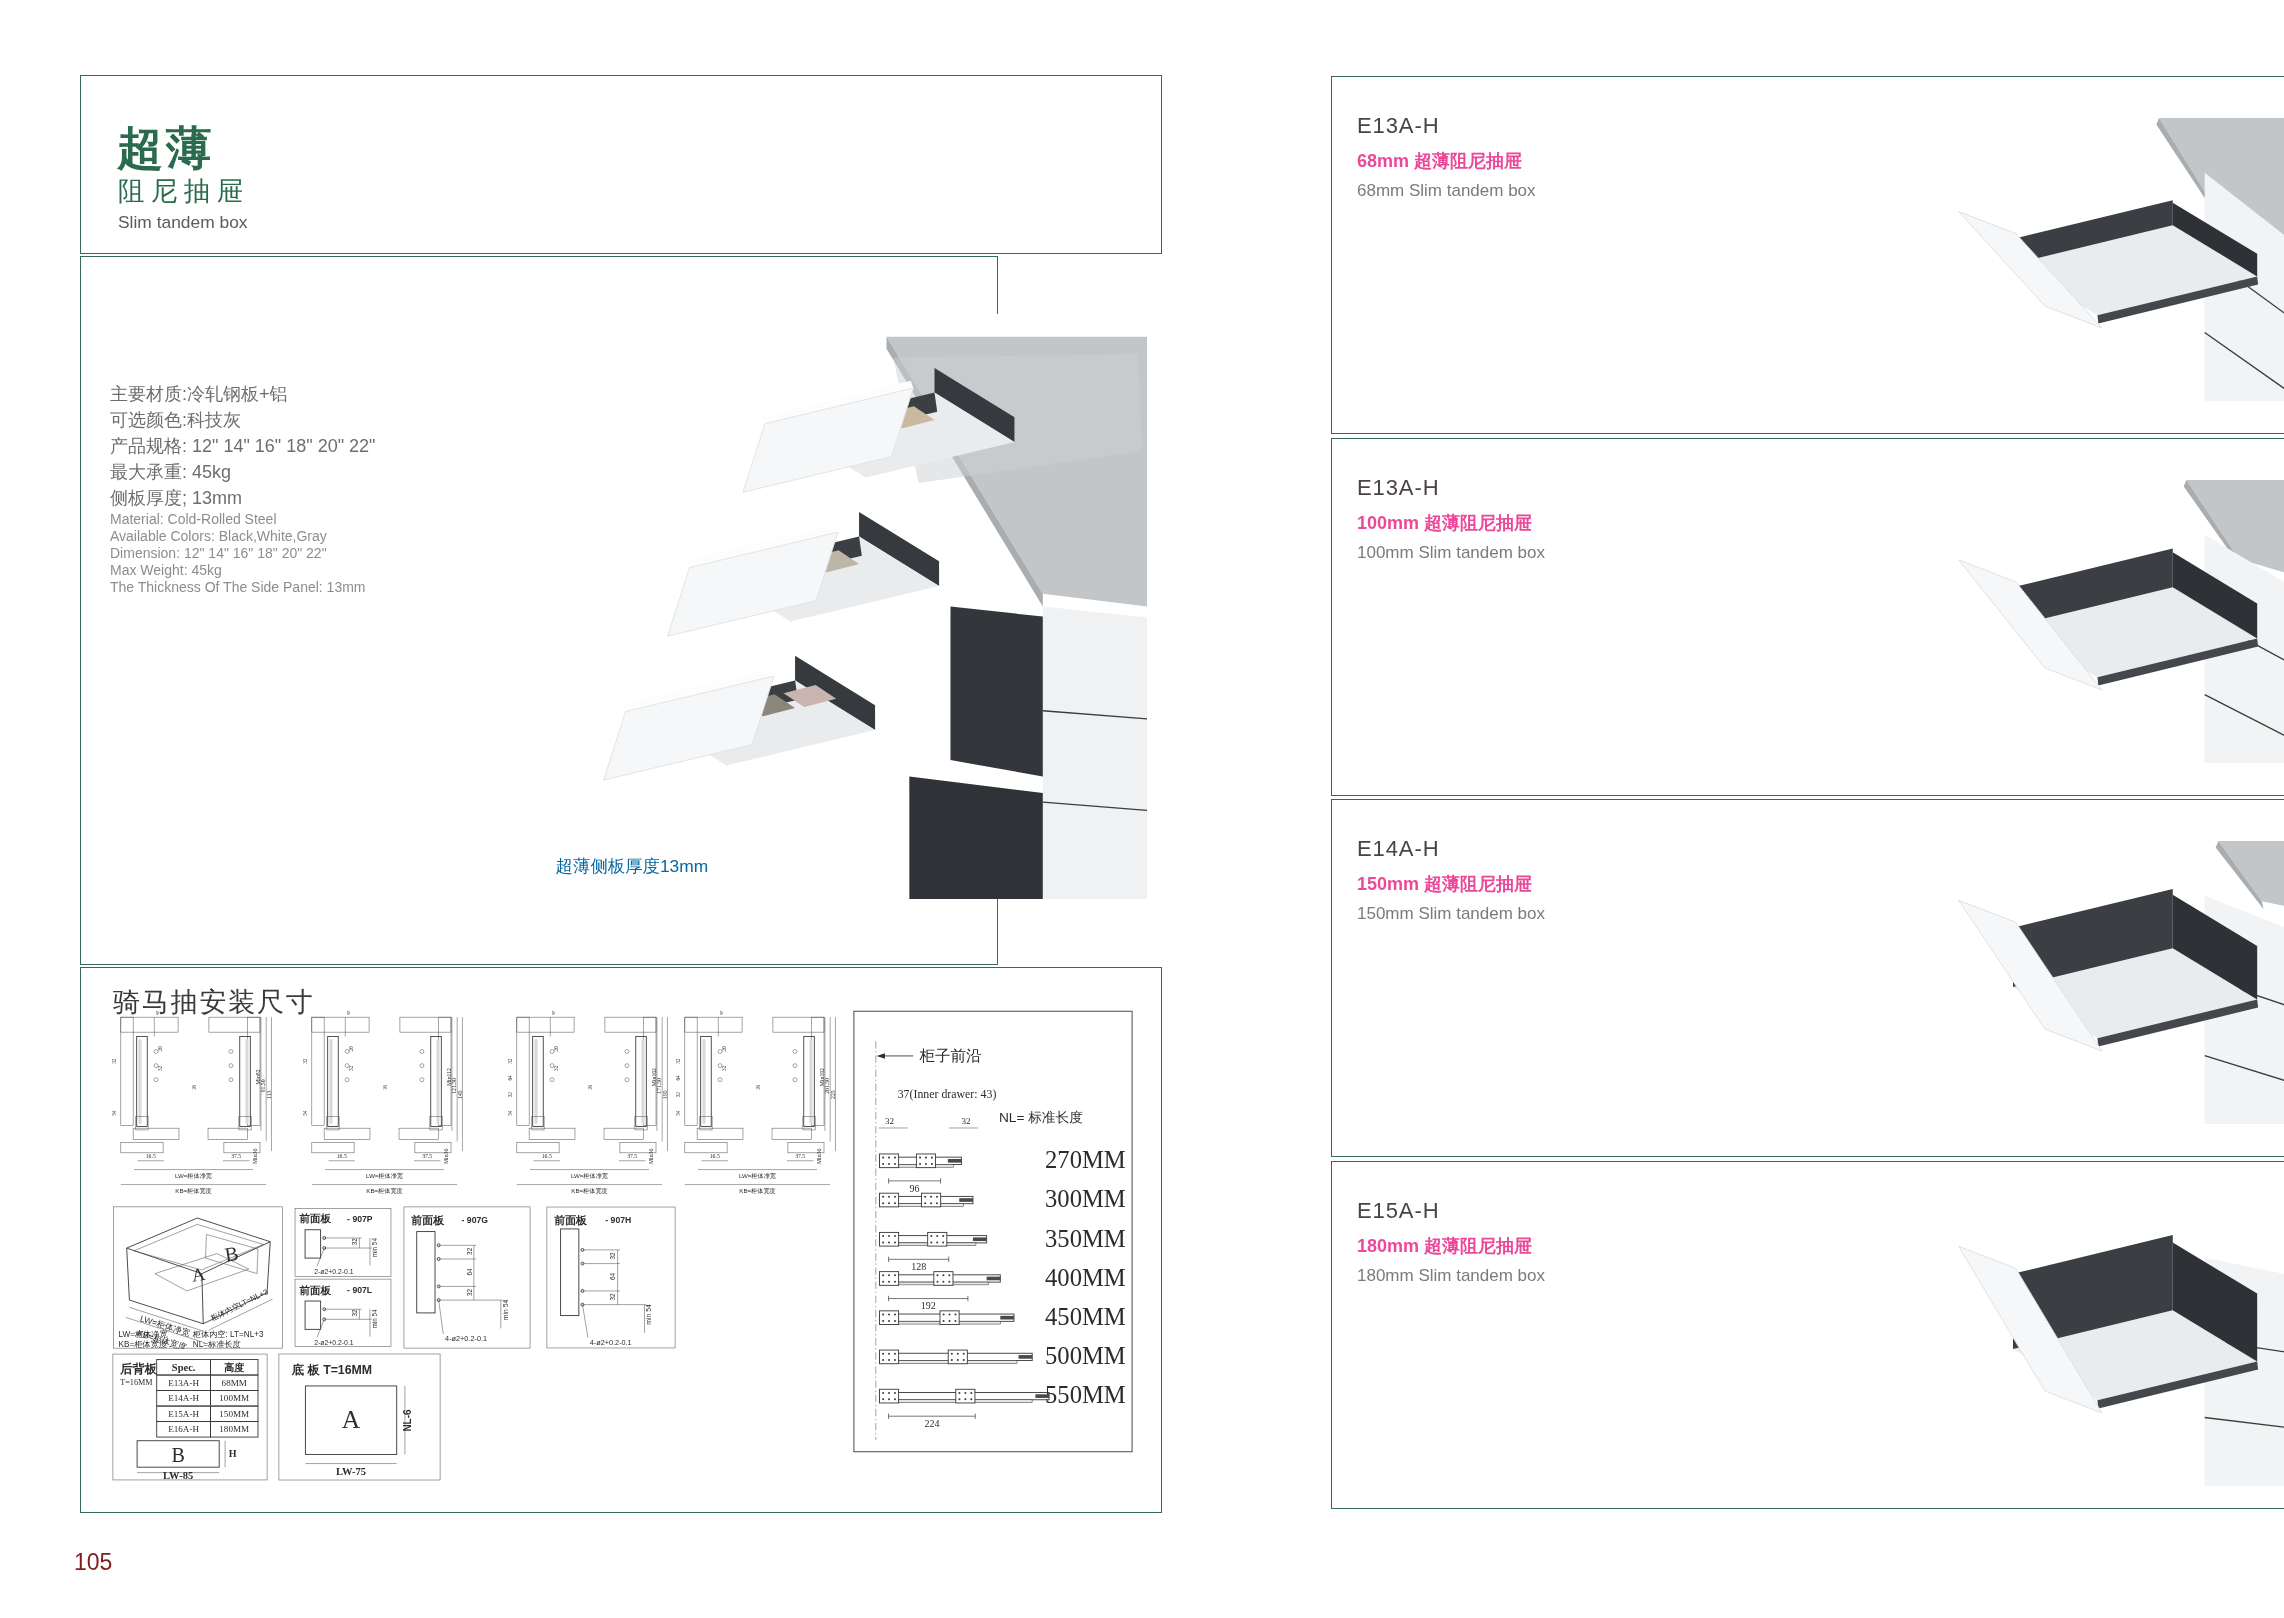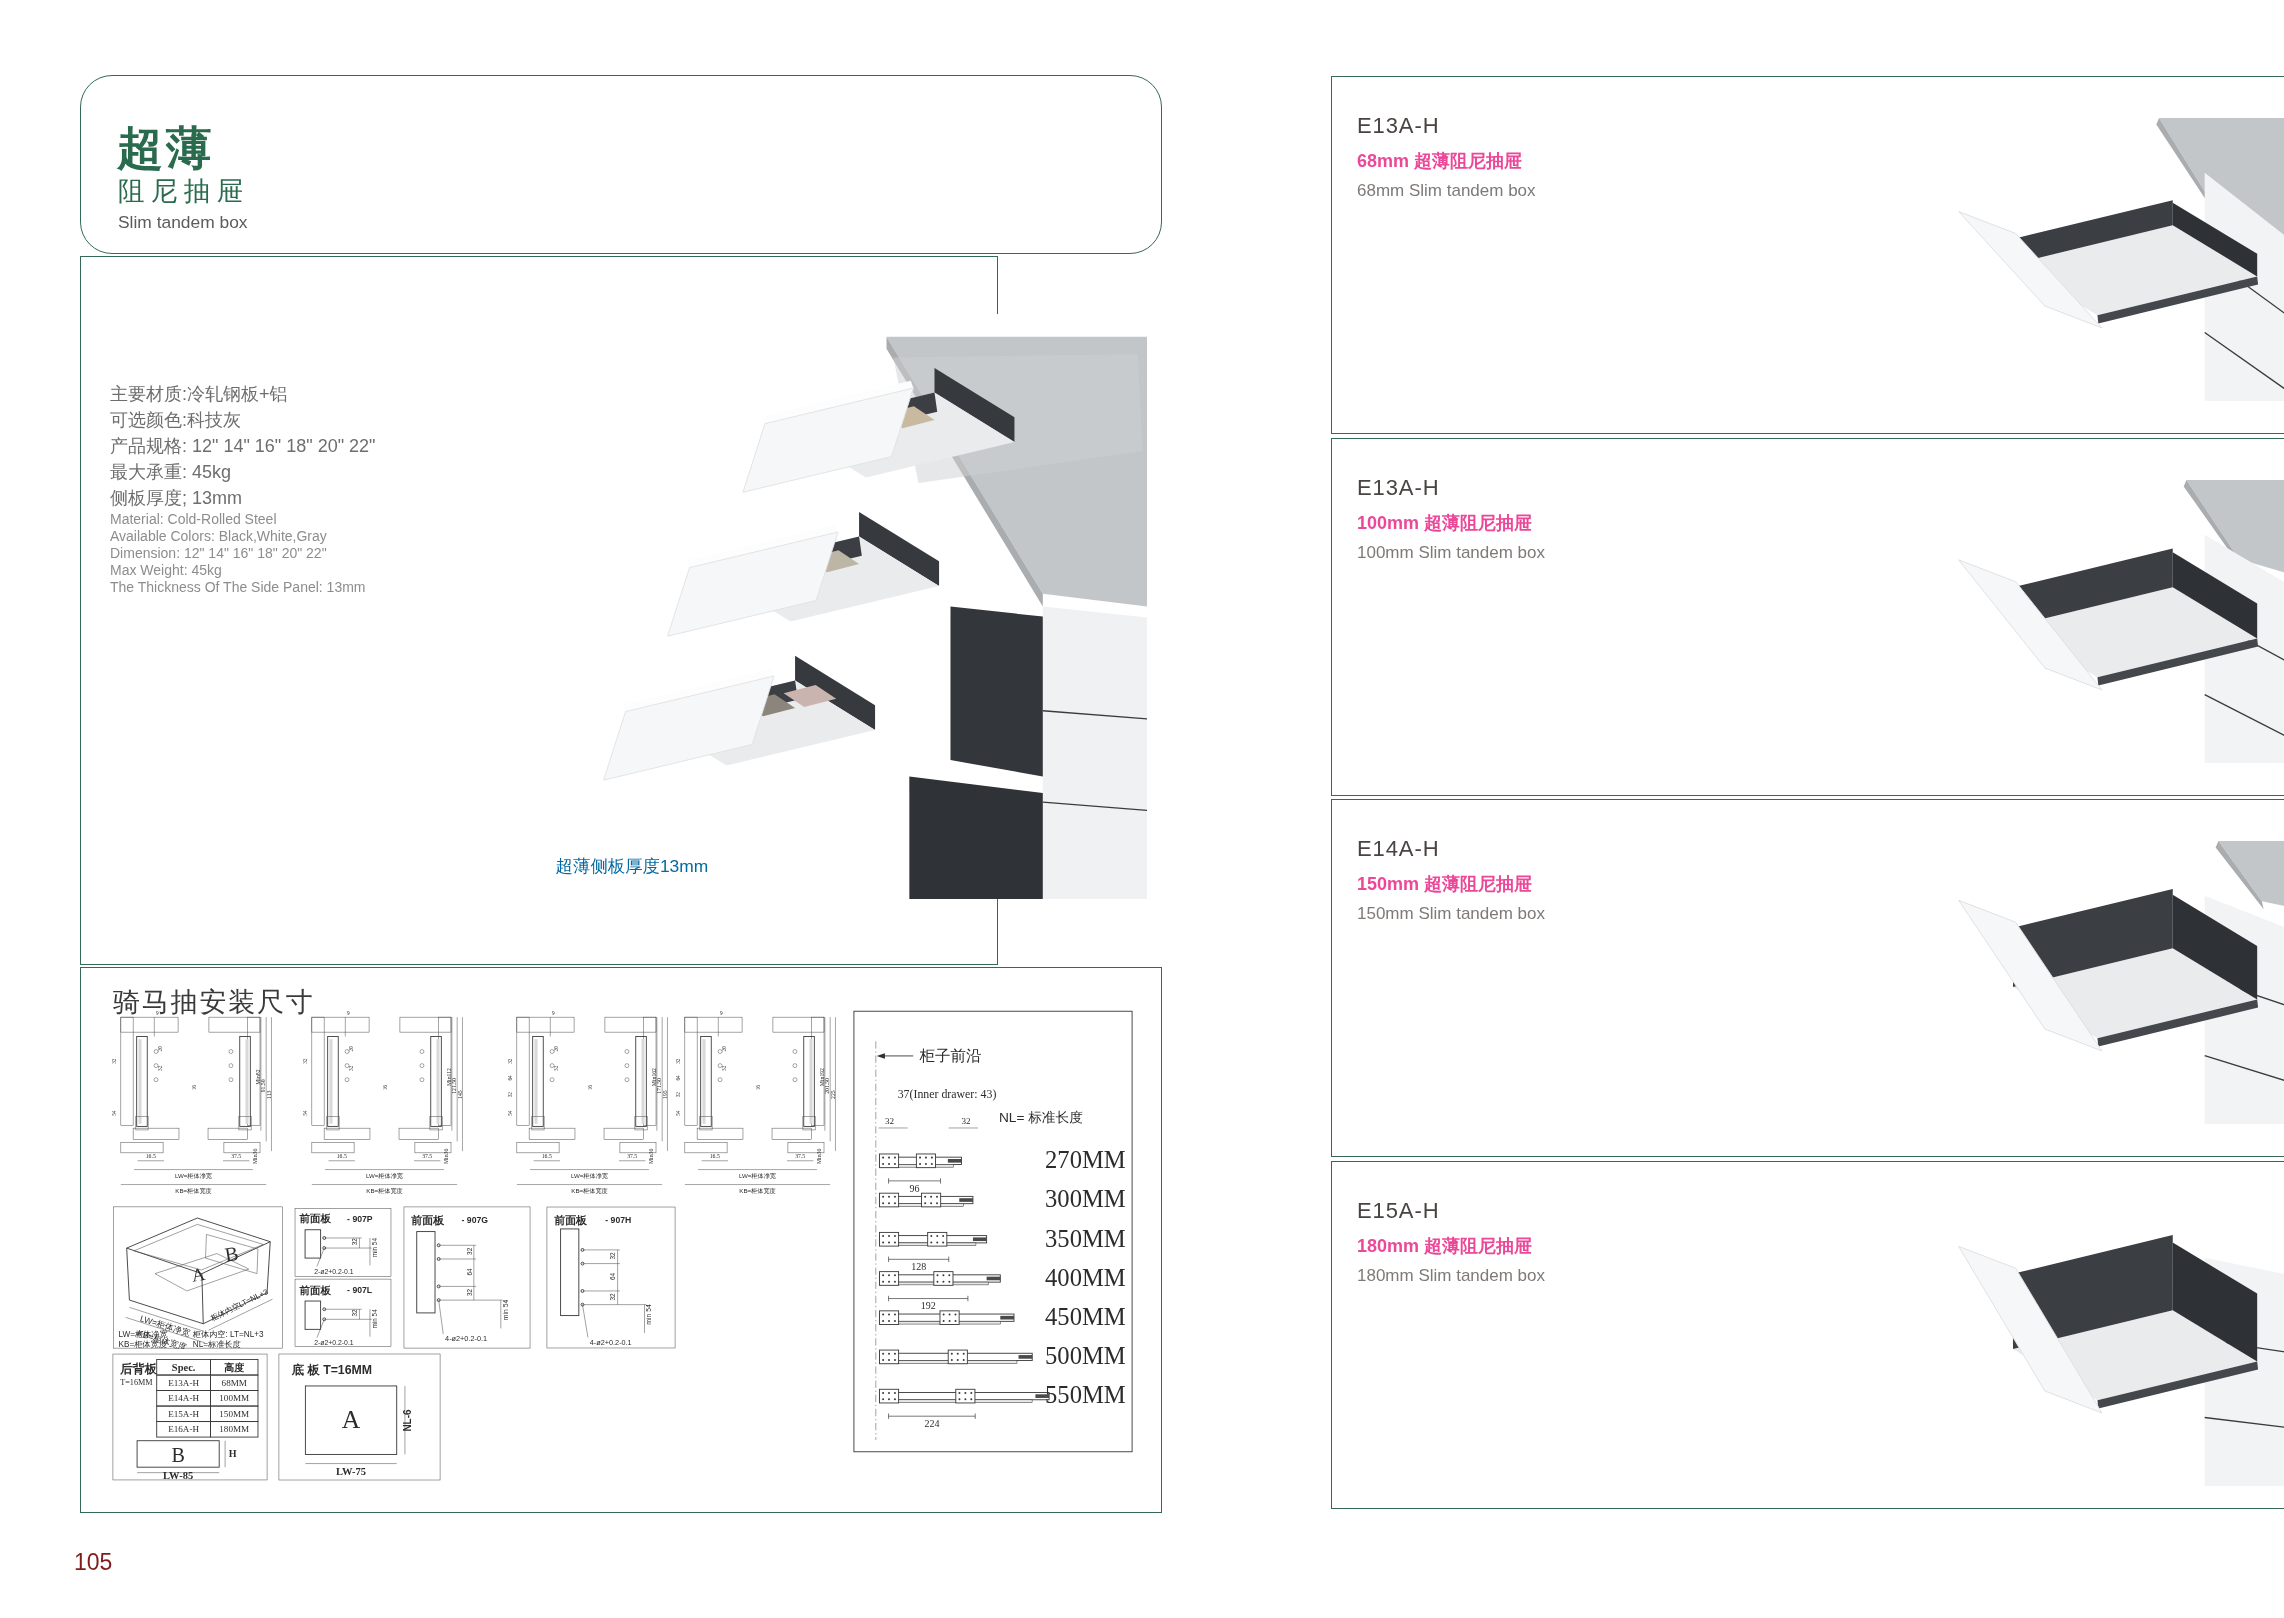--- a/index.html
+++ b/index.html
@@ -1,19 +1,19 @@
 <!DOCTYPE html>
 <html style="font-size:7.3px"><head>
 <meta charset="utf-8">
 <style>
   html,body{margin:0;padding:0;background:#ffffff;}
   body{width:2482px;height:1618px;position:relative;font-family:"Liberation Sans",sans-serif;overflow:hidden;}
   .box{position:absolute;border:1.4px solid #35695a;box-sizing:border-box;background:#fff;}
   
-  #lp-header{left:80px;top:75px;width:1082px;height:179px;border-radius:32px;}
+  #lp-header{left:80px;top:75px;width:1082px;height:179px;}
   .t-cn{position:absolute;left:36px;top:42px;font-size:46px;font-weight:bold;color:#2a6b4d;letter-spacing:2.7px;}
   .t-sub{position:absolute;left:37px;top:97px;font-size:26.5px;color:#2a6b4d;letter-spacing:6.4px;}
   .t-en{position:absolute;left:37px;top:136px;font-size:17.4px;color:#5c5c5c;}
   
   #lp-overview{left:80px;top:256px;width:918px;height:709px;}
   .specs-cn{position:absolute;left:29px;top:124px;font-size:18px;color:#6e6e6e;line-height:26px;white-space:pre;}
   .specs-en{position:absolute;left:29px;top:254px;font-size:14px;color:#8d8d8d;line-height:17px;white-space:pre;}
   #main-photo-wrap{position:absolute;left:449px;top:57px;width:617px;height:585px;background:#fff;}
   #photo-caption{position:absolute;left:25.6px;top:540px;font-size:17.4px;color:#0369a1;}
   

